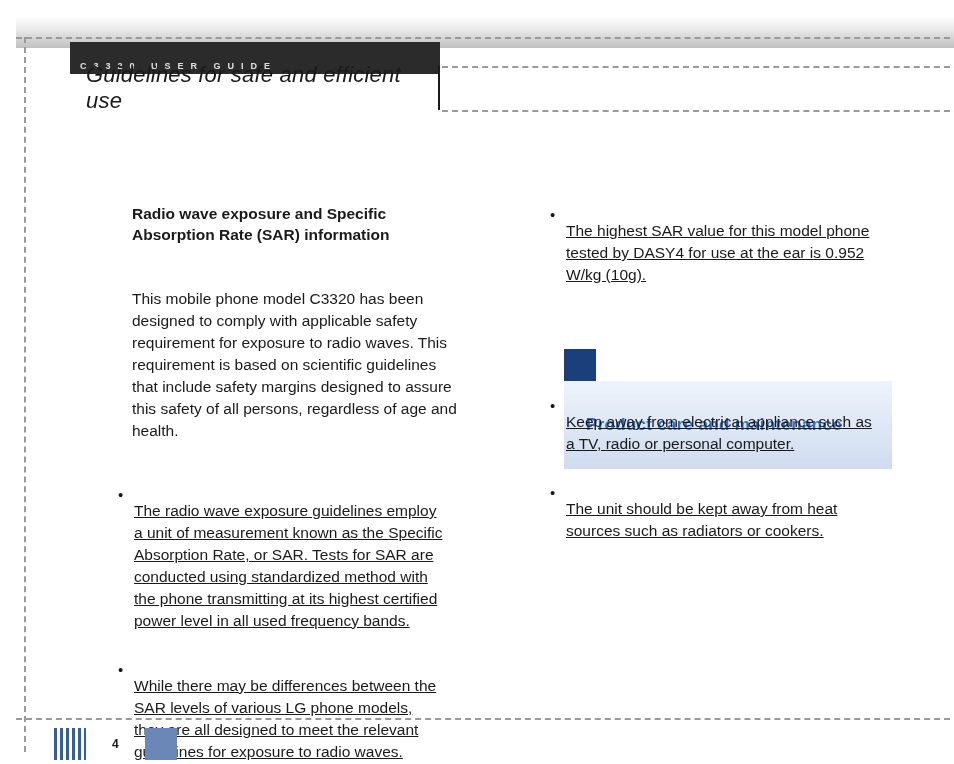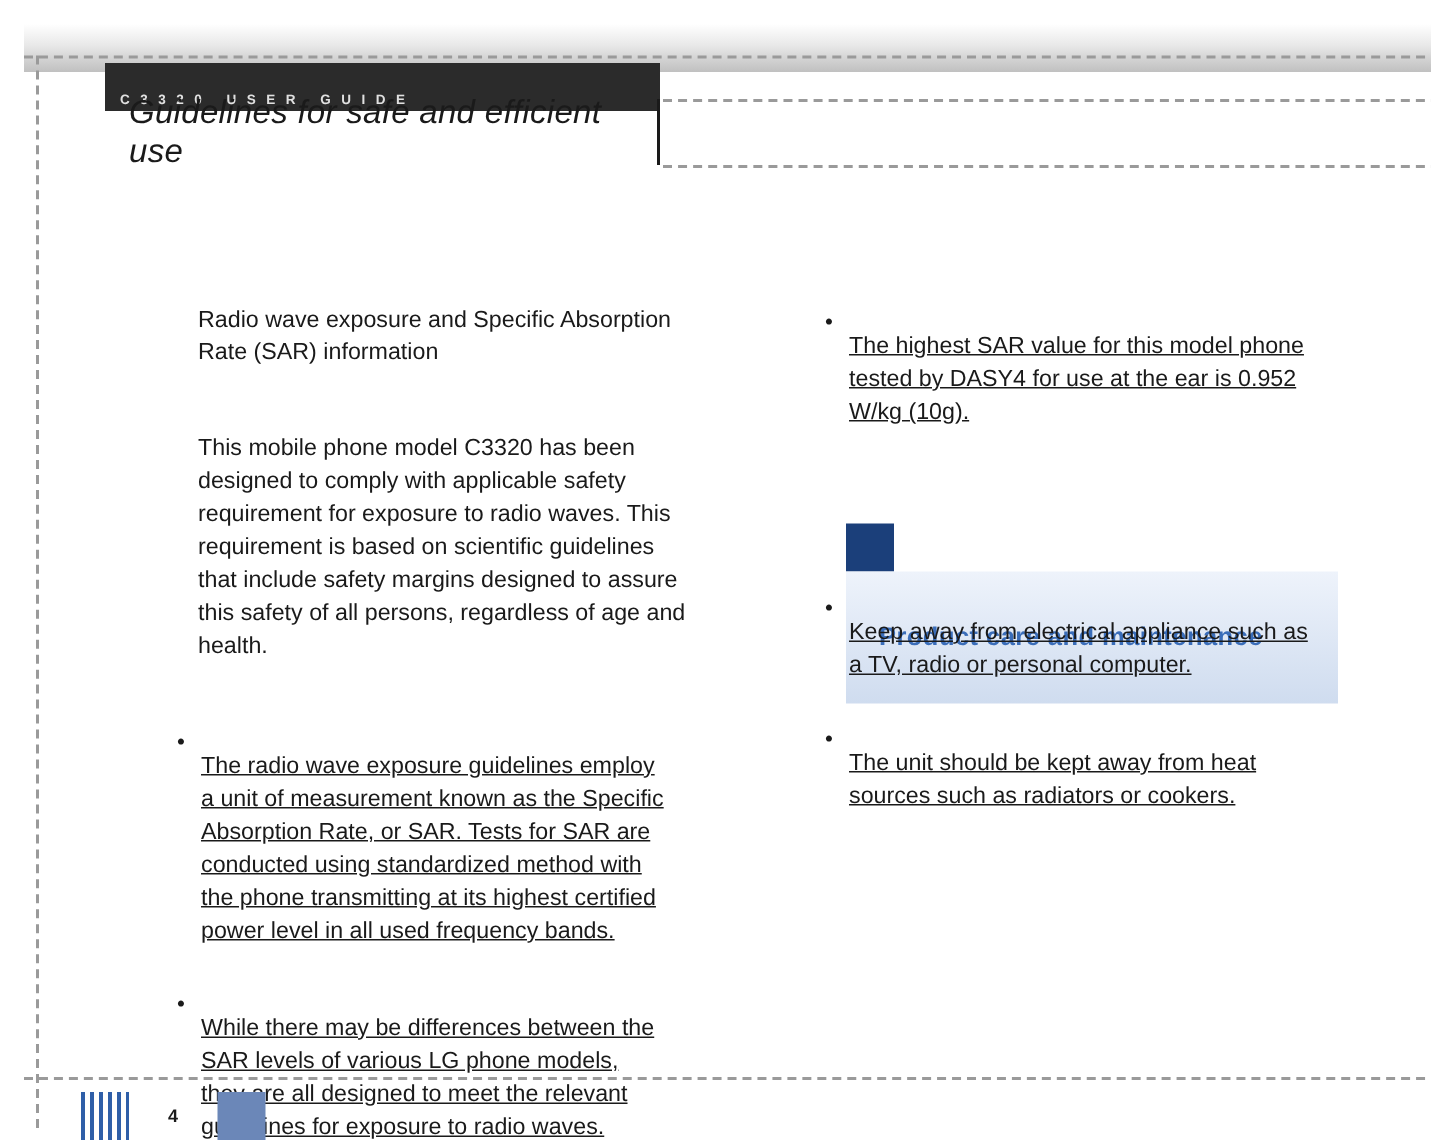--- a/index.html
+++ b/index.html
@@ -90,21 +90,21 @@
   }
   .col {
     flex: 1 1 0;
     font-size: 15.5px;
     line-height: 1.42;
     font-weight: 300;
   }
   .col p { margin-bottom: 10px; }
 
   .section-lead {
-    font-weight: 400;
+    font-weight: 700;
     font-size: 15.5px;
     margin-bottom: 8px;
     line-height: 1.35;
   }
 
   ul.bullets {
     list-style: none;
     padding-left: 0;
   }
   ul.bullets > li {

